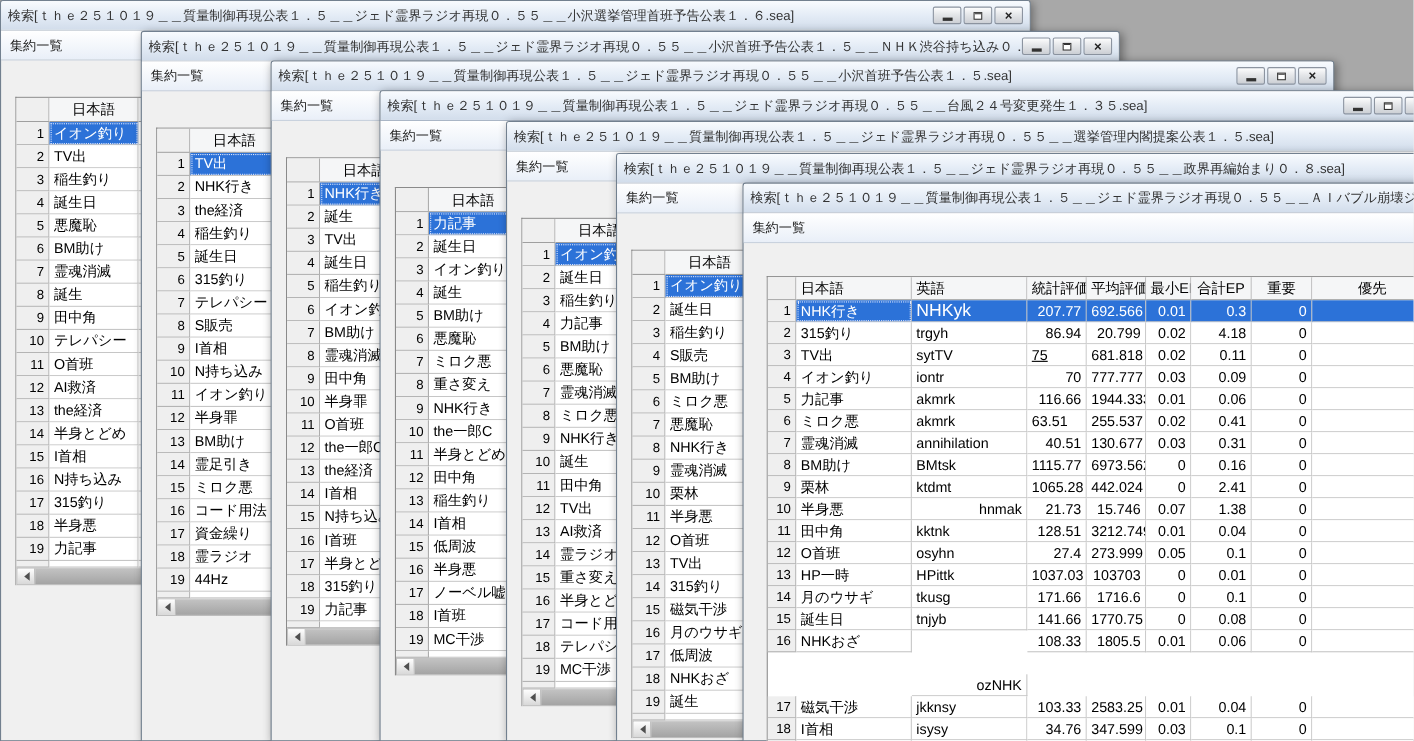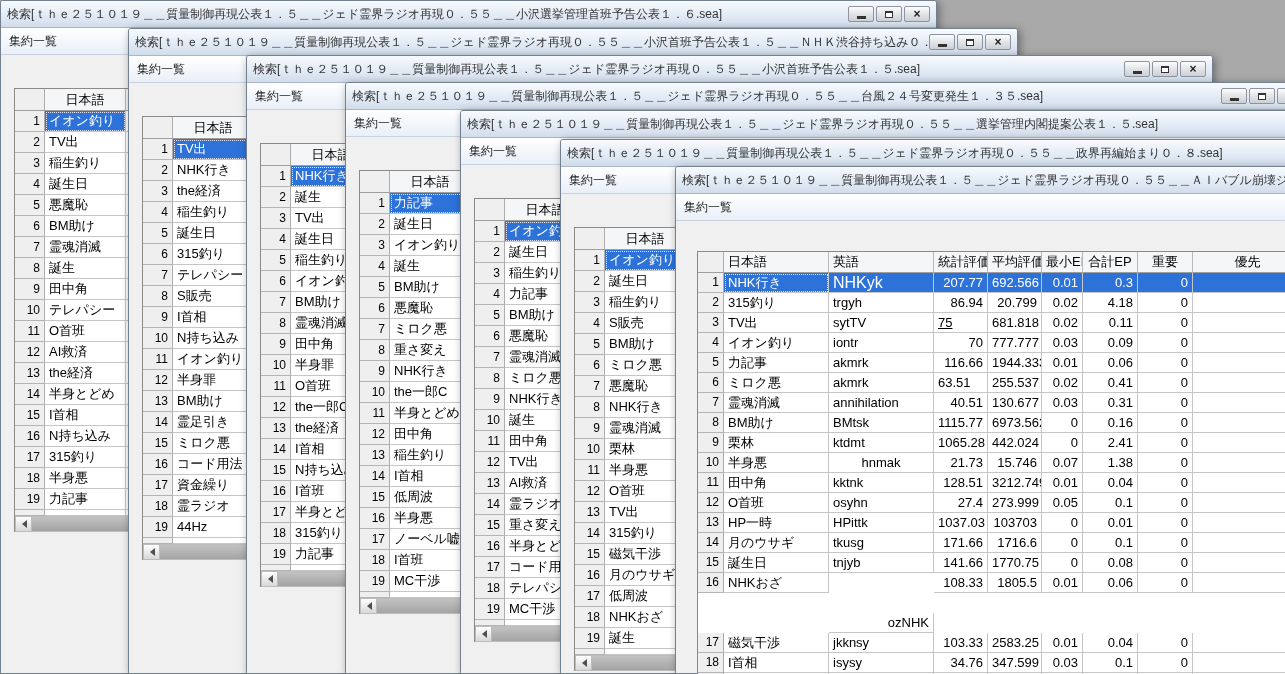--- a/index.html
+++ b/index.html
@@ -943,21 +943,21 @@
             <div class="g-cell " style="width: 54px; height: 20px; line-height: 19px; text-align: right;">1065.28</div>
             <div class="g-cell " style="width: 54px; height: 20px; line-height: 19px; text-align: right;">442.024</div>
             <div class="g-cell " style="width: 41px; height: 20px; line-height: 19px; text-align: right;">0</div>
             <div class="g-cell " style="width: 55px; height: 20px; line-height: 19px; text-align: right;">2.41</div>
             <div class="g-cell " style="width: 55px; height: 20px; line-height: 19px; text-align: right;">0</div>
             <div class="g-cell " style="width: 110px; height: 20px; line-height: 19px; text-align: right;"></div>
           </div>
           <div class="g-row">
             <div class="g-cell num" style="width: 26px; height: 20px; line-height: 19px;">10</div>
             <div class="g-cell " style="width: 105px; height: 20px; line-height: 19px; text-align: left; font-size: 13px;">半身悪</div>
-            <div class="g-cell " style="width: 105px; height: 20px; line-height: 19px; text-align: center; font-size: 13px;">hnmak</div>
+            <div class="g-cell " style="width: 105px; height: 20px; line-height: 19px; text-align: right; font-size: 13px;">hnmak</div>
             <div class="g-cell " style="width: 54px; height: 20px; line-height: 19px; text-align: right;">21.73</div>
             <div class="g-cell " style="width: 54px; height: 20px; line-height: 19px; text-align: right;">15.746</div>
             <div class="g-cell " style="width: 41px; height: 20px; line-height: 19px; text-align: right;">0.07</div>
             <div class="g-cell " style="width: 55px; height: 20px; line-height: 19px; text-align: right;">1.38</div>
             <div class="g-cell " style="width: 55px; height: 20px; line-height: 19px; text-align: right;">0</div>
             <div class="g-cell " style="width: 110px; height: 20px; line-height: 19px; text-align: right;"></div>
           </div>
           <div class="g-row">
             <div class="g-cell num" style="width: 26px; height: 20px; line-height: 19px;">11</div>
             <div class="g-cell " style="width: 105px; height: 20px; line-height: 19px; text-align: left; font-size: 13px;">田中角</div>

